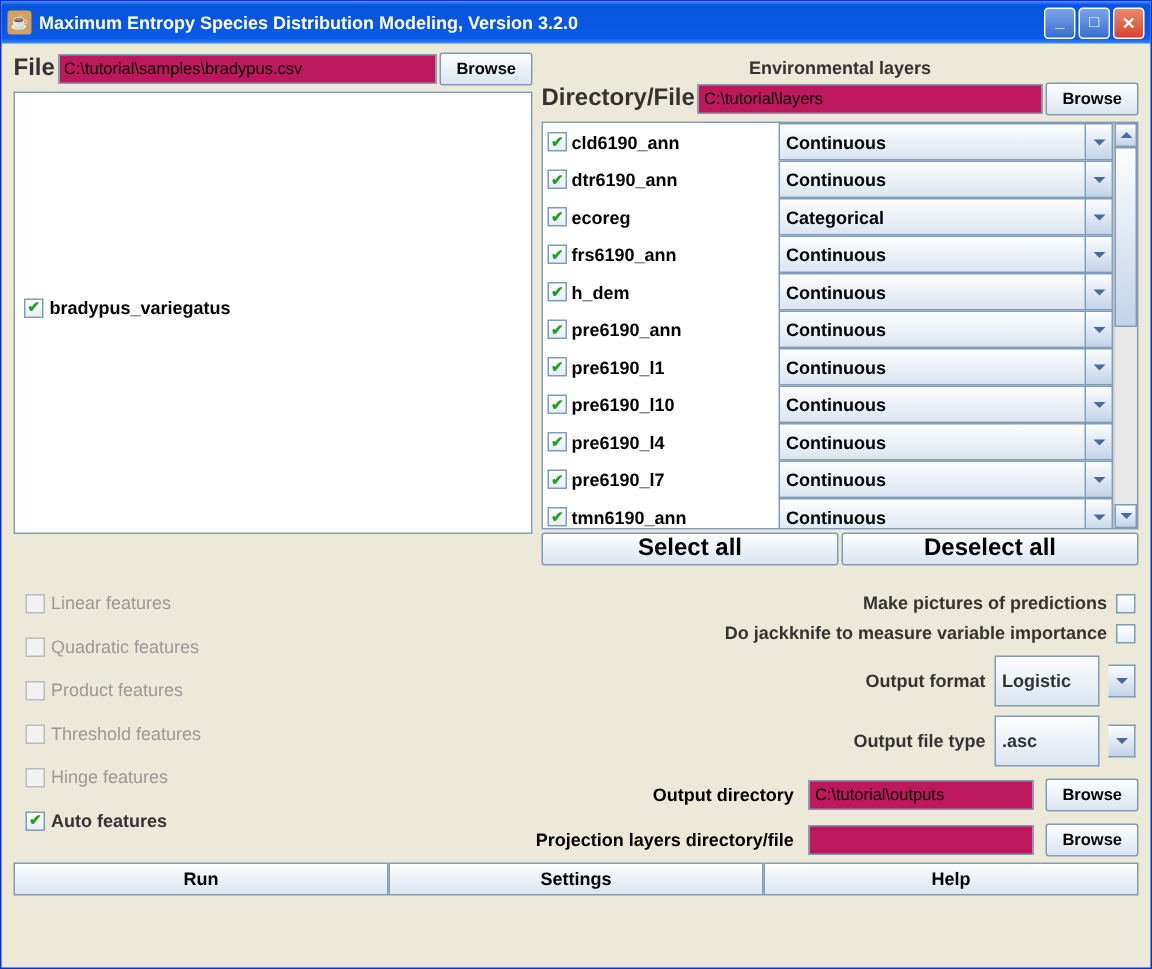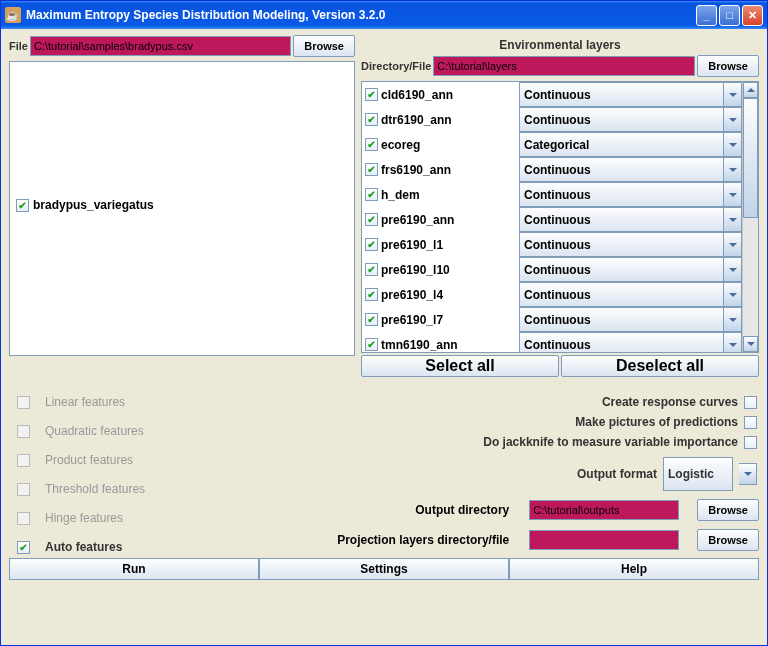--- a/index.html
+++ b/index.html
@@ -87,21 +87,21 @@
 }
 
 .file-row {
   display: flex;
   align-items: center;
   gap: 2px;
   padding-bottom: 4px;
 }
 .file-label {
   font-weight: bold;
-  font-size: 11px;
+  font-size: 16px;
   color: #333;
 }
 .file-input {
   flex: 1;
   height: 20px;
   border: 1px solid #7f9db9;
   padding: 0 3px;
   font-size: 11px;
   background: #be185d;
 }
@@ -225,21 +225,21 @@
 .feature-col {
   width: 280px;
   display: flex;
   flex-direction: column;
   gap: 15px;
   padding-left: 8px;
 }
 .feat-item {
   display: flex;
   align-items: center;
-  gap: 15px;
+  gap: 4px;
   font-size: 12px;
   color: #999;
   text-align: center;
 }
 .feat-item.active { color: #333; font-weight: bold; }
 .options-col {
   flex: 1;
   display: flex;
   flex-direction: column;
   gap: 6px;
@@ -271,21 +271,21 @@
   background: linear-gradient(to bottom, #fdfdfd, #c2d4ea);
   border: 1px solid #7f9db9;
   border-left: 0;
   display: flex;
   align-items: center;
   justify-content: center;
 }
 .out-row {
   display: flex;
   align-items: center;
-  gap: 18px;
+  gap: 8px;
   margin-top: 2px;
 }
 .out-row .label {
   text-align: right;
   font-weight: bold;
   font-size: 12px;
   padding-right: 2px;
 }
 
 .action-row {
@@ -534,34 +534,37 @@
           <span>Hinge features</span>
         </div>
         <div class="feat-item active">
           <span class="cb">✔</span>
           <span>Auto features</span>
         </div>
       </div>
 
       <div class="options-col">
         <div class="opt-item">
-          <span>Create response curves</span>
-          <span class="cb"></span>
-        </div>
-        <div class="opt-item">
           <span>Make pictures of predictions</span>
           <span class="cb"></span>
         </div>
         <div class="opt-item">
           <span>Do jackknife to measure variable importance</span>
           <span class="cb"></span>
         </div>
         <div class="opt-item" style="margin-top:2px">
           <span class="output-label">Output format</span>
           <span class="sel-field">Logistic</span>
+          <span class="dd-arrow">
+              <div class="triangle-down"></div>
+            </span>
+        </div>
+        <div class="opt-item">
+          <span class="output-label">Output file type</span>
+          <span class="sel-field">.asc</span>
           <span class="dd-arrow">
               <div class="triangle-down"></div>
             </span>
         </div>
 
         <div class="out-row" style="width:100%">
           <span class="label" style="width:280px">Output directory</span>
           <input class="file-input" value="C:\tutorial\outputs" style="">
           <button class="browse-btn">Browse</button>
         </div>

